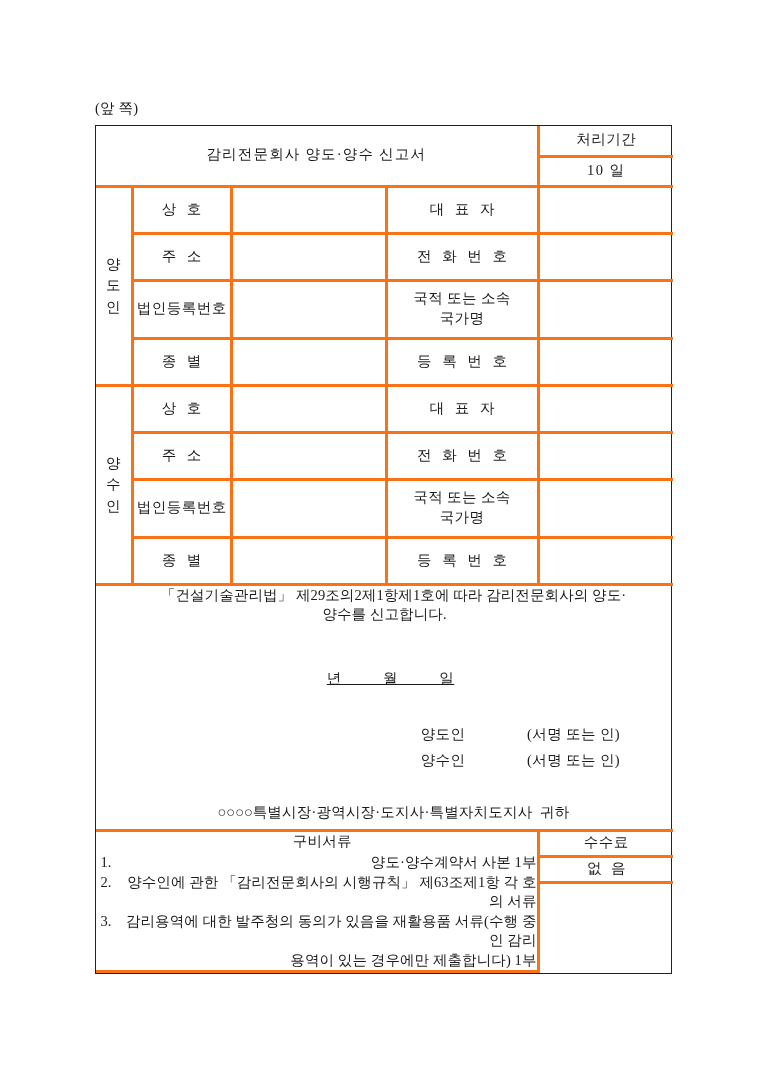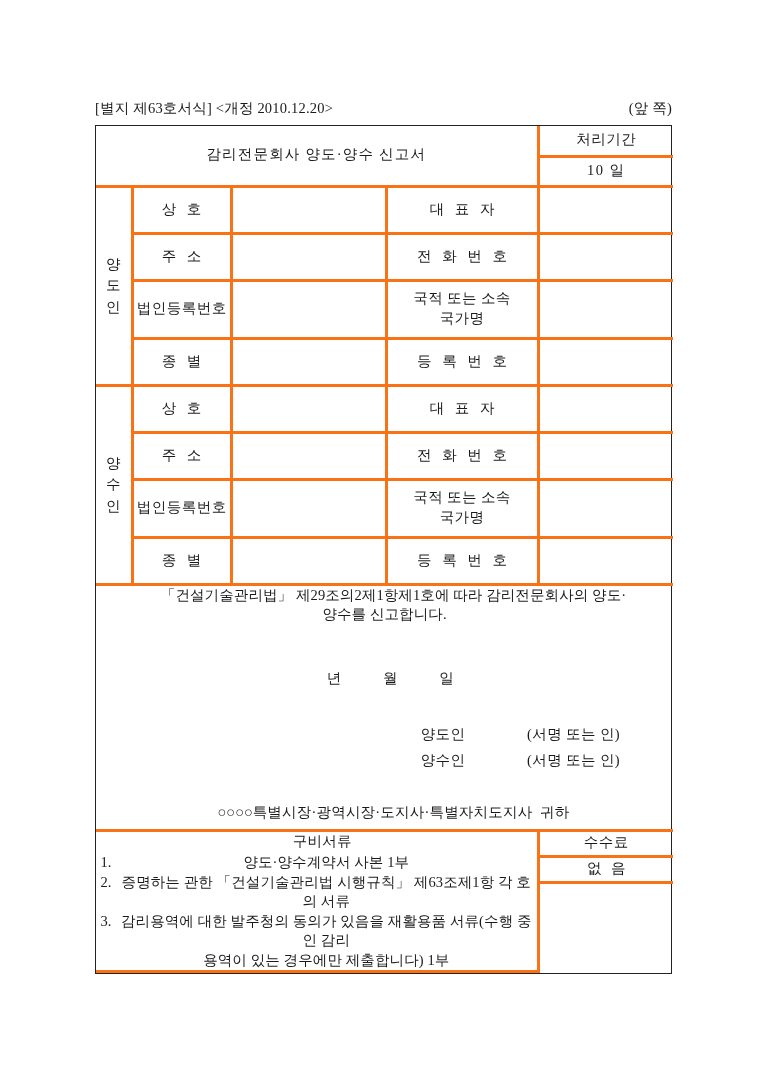--- a/index.html
+++ b/index.html
@@ -133,20 +133,21 @@
     text-indent: 18px;
     letter-spacing: 0.1px;
     margin: 0;
   }
   .date-line {
     margin: 44px 0 0 0;
     text-align: center;
     letter-spacing: 0.5px;
     white-space: pre;
     padding-left: 12px;
+    text-decoration: underline;
   }
   .sign-block {
     margin: 34px 0 0 0;
     padding-right: 18px;
   }
   .sign-line {
     display: flex;
     justify-content: flex-end;
     gap: 0;
     letter-spacing: 0.4px;
@@ -177,21 +178,21 @@
   .attach-list {
     margin: 0;
     padding: 0;
     list-style: none;
   }
   .attach-list li {
     display: flex;
     letter-spacing: 0.1px;
   }
   .attach-num { width: 20px; flex: 0 0 20px; }
-  .attach-txt { flex: 1 1 auto; }
+  .attach-txt { flex: 1 1 auto; text-align: right; }
   .fee-label-cell {
     height: 26px;
     font-size: 14.2px;
     letter-spacing: 0.5px;
     vertical-align: middle;
   }
   .fee-value-cell {
     height: 26px;
     font-size: 14.2px;
     letter-spacing: 3px;
@@ -212,21 +213,20 @@
     white-space: nowrap;
   }
   .footer sup { font-size: 9px; vertical-align: 4px; }
 </style>
 </head>
 <body>
 
 <div class="page">
 
   <div class="meta-row">
-    <div class="meta-left"><span>[별지 제63호서식]</span> <span>&lt;개정 2010.12.20&gt;</span></div>
     <div class="meta-right">(앞 쪽)</div>
   </div>
 
   <div class="form-frame">
     <table class="grid">
       <colgroup>
         <col style="width:36px">
         <col style="width:99px">
         <col style="width:155px">
         <col style="width:152px">
@@ -333,21 +333,21 @@
       <tr>
         <td class="attach-cell" colspan="4" rowspan="3">
           <p class="attach-title">구비서류</p>
           <ul class="attach-list">
             <li>
               <span class="attach-num">1.</span>
               <span class="attach-txt">양도·양수계약서 사본 1부</span>
             </li>
             <li>
               <span class="attach-num">2.</span>
-              <span class="attach-txt">증명하는 관한 「건설기술관리법 시행규칙」  제63조제1항 각 호의 서류</span>
+              <span class="attach-txt">양수인에 관한 「감리전문회사의 시행규칙」  제63조제1항 각 호의 서류</span>
             </li>
             <li>
               <span class="attach-num">3.</span>
               <span class="attach-txt" style="white-space:pre-line">감리용역에 대한 발주청의 동의가 있음을 재활용품 서류(수행 중인 감리
 용역이 있는 경우에만 제출합니다) 1부</span>
             </li>
           </ul>
         </td>
         <td class="fee-label-cell">수수료</td>
       </tr>

